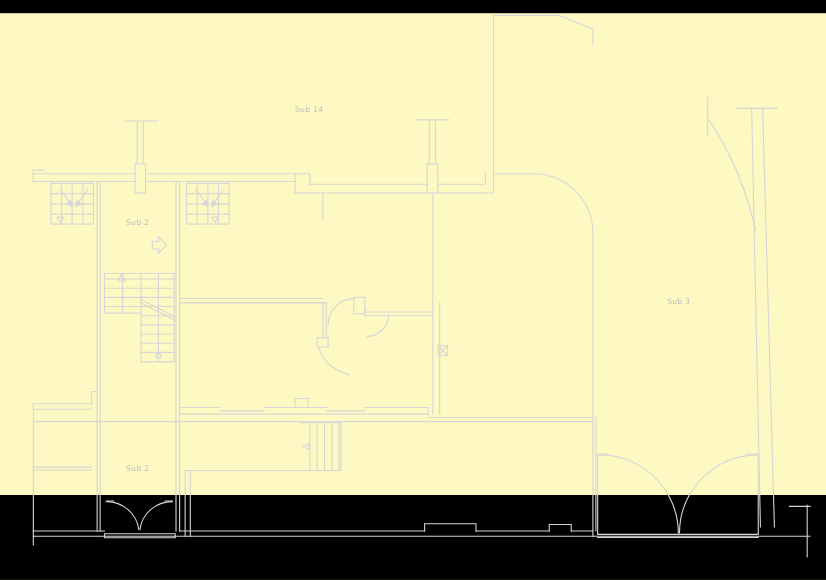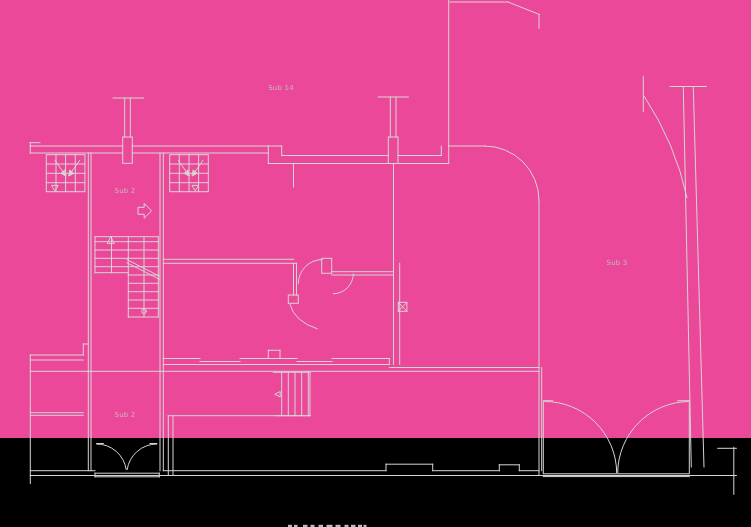--- a/index.html
+++ b/index.html
@@ -2,21 +2,21 @@
 <html><head>
 <meta charset="utf-8">
 <style>
   html, body {
     margin: 0; padding: 0;
     background: #000000;
     width: 751px; height: 527px;
     overflow: hidden;
     font-family: "DejaVu Sans", sans-serif;
   }
-  .plan-wrap { position: relative; width: 751px; height: 438px; background: #ec4899; }
+  .plan-wrap { position: relative; width: 751px; height: 438px; background: #fef9c3; margin-top: 12px; }
   svg { display: block; }
   text {
     font-family: "DejaVu Sans", sans-serif;
     font-size: 7px;
     letter-spacing: 0.2px;
   }
 </style>
 </head>
 <body>
 

